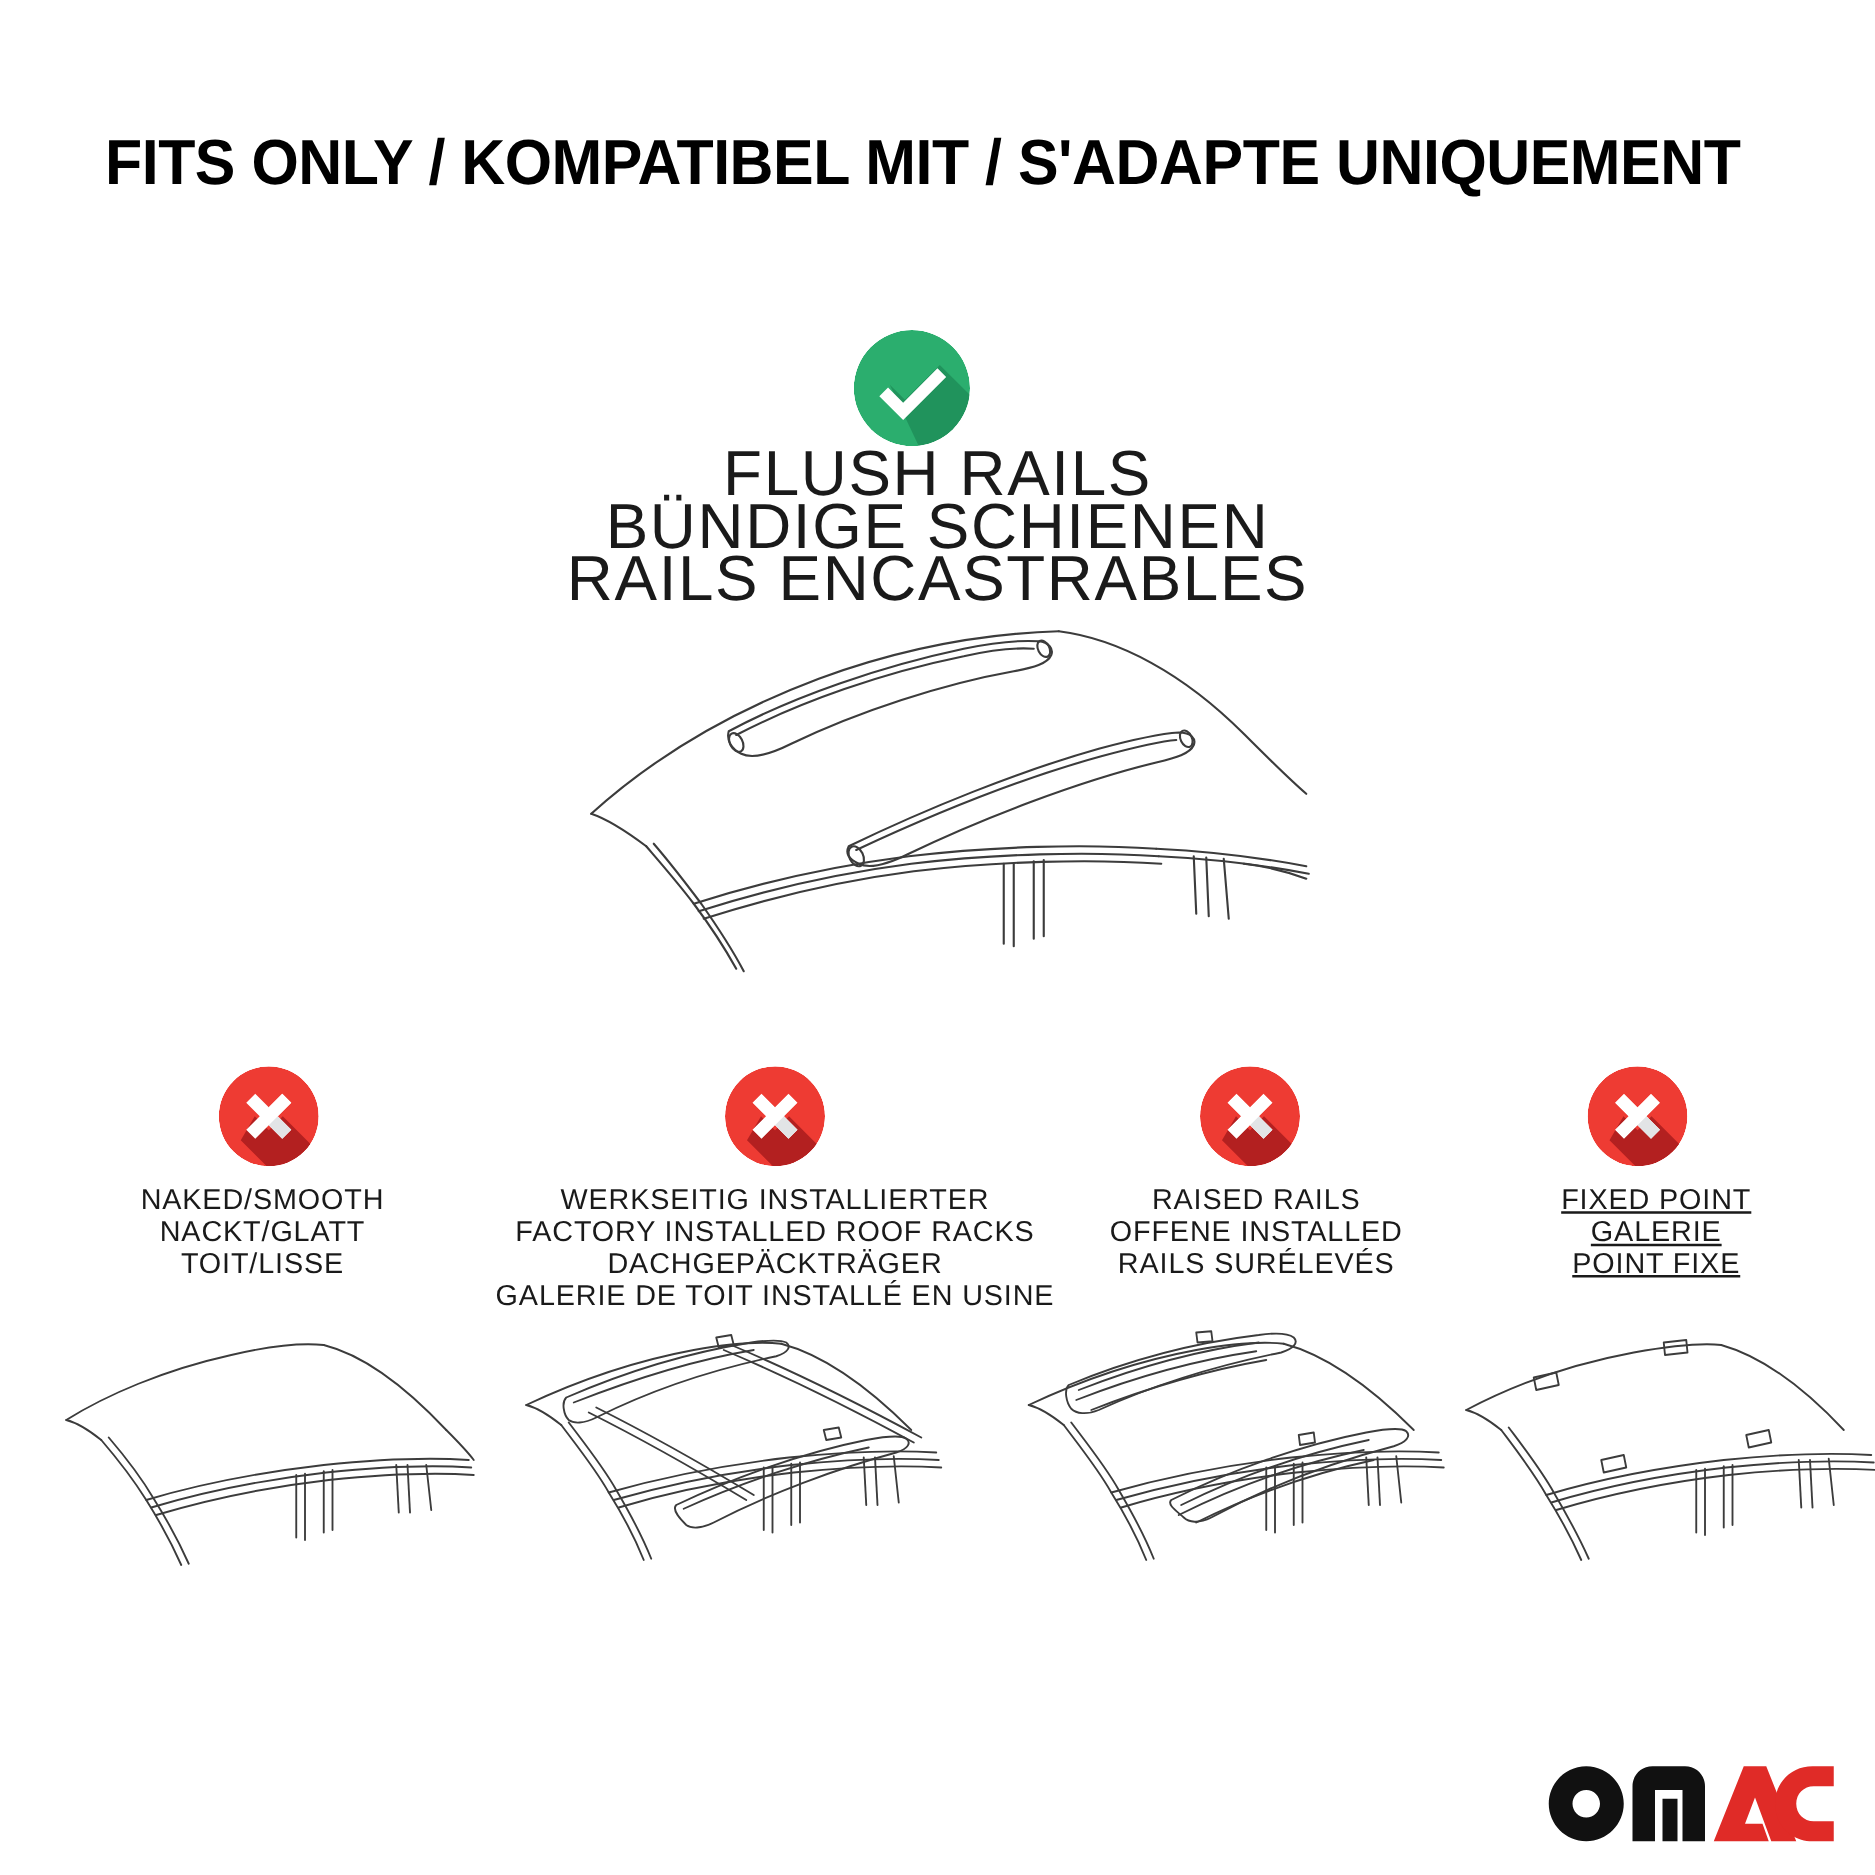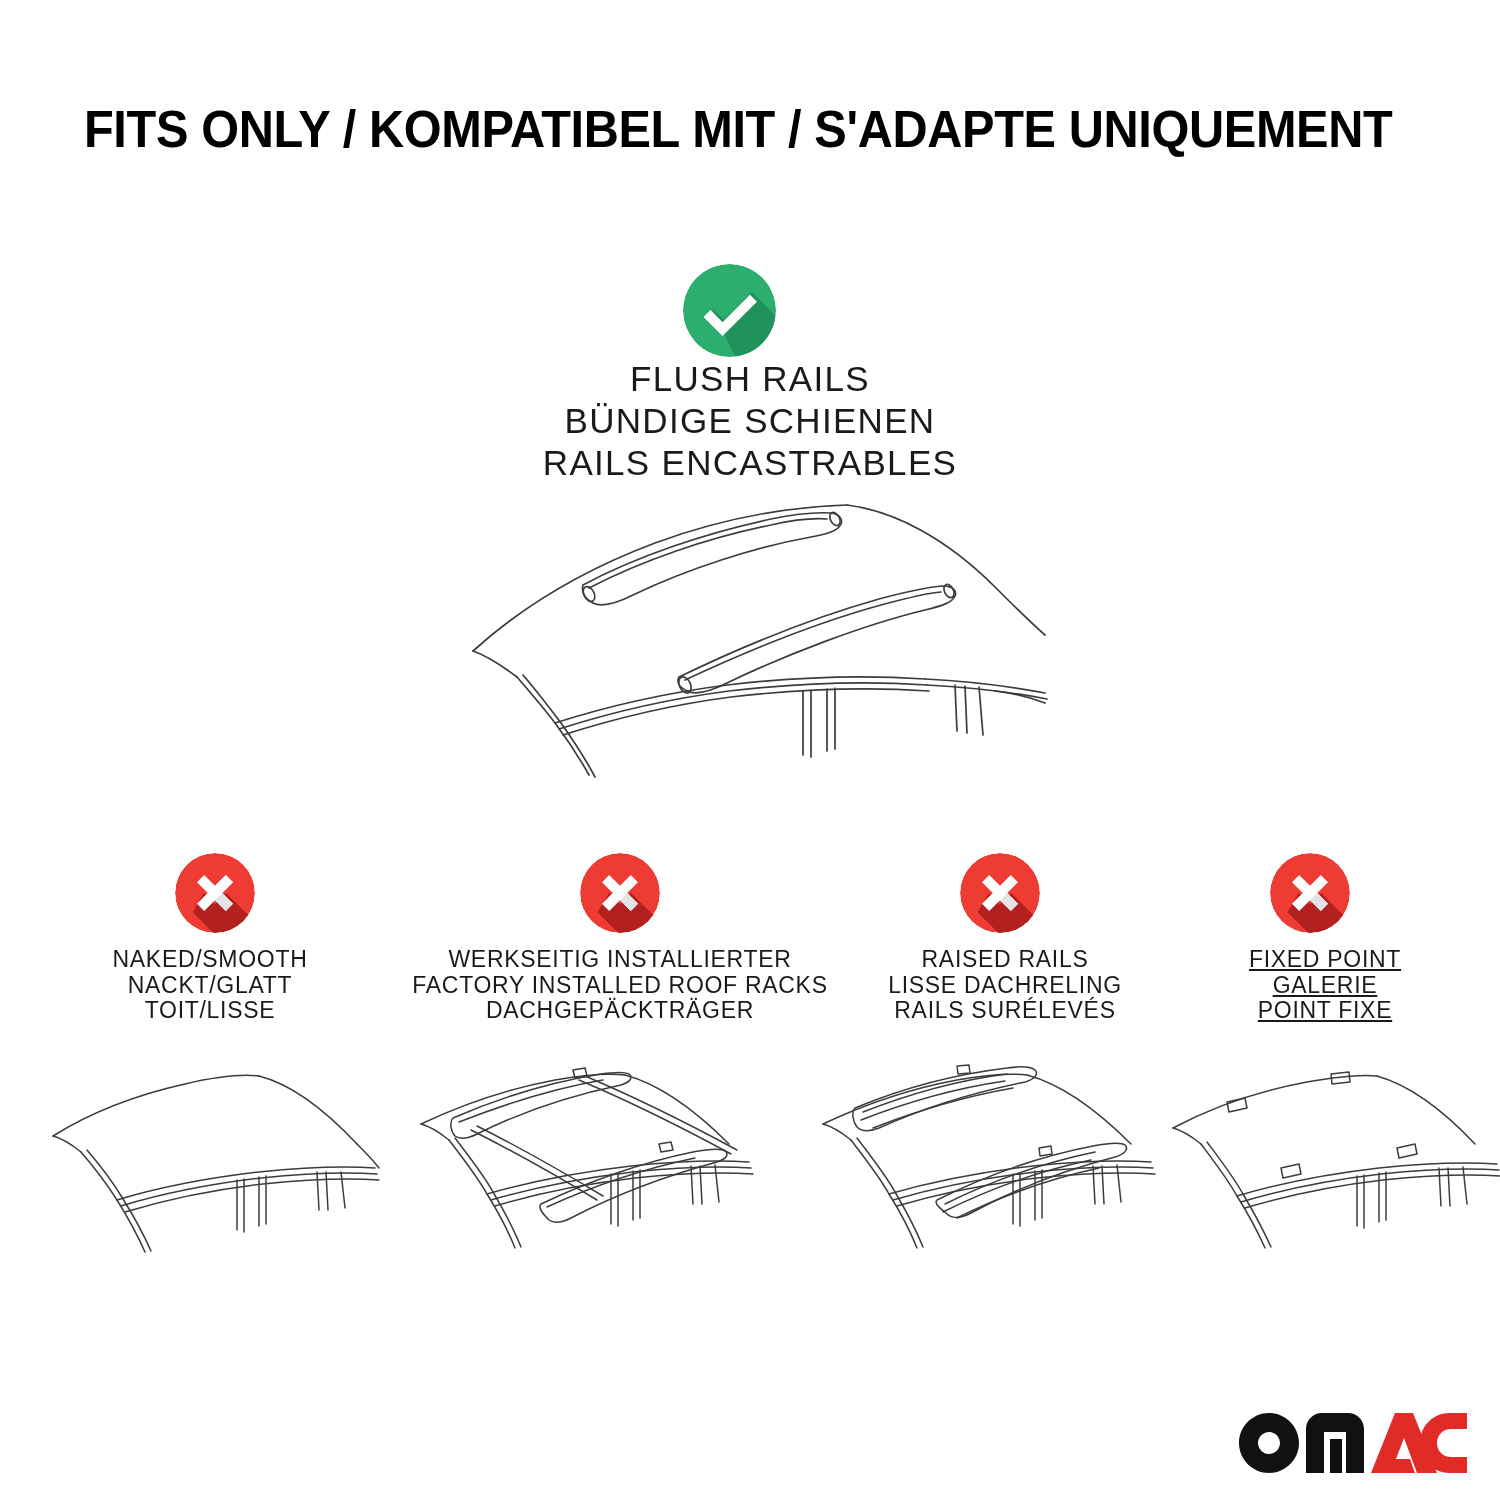--- a/index.html
+++ b/index.html
@@ -62,21 +62,21 @@
     top: 264px;
     width: 93px;
     height: 93px;
   }
   .hero-caption {
     position: absolute;
     left: 250px;
     top: 358px;
     width: 1000px;
     text-align: center;
-    font-size: 35px;
+    font-size: 51px;
     line-height: 42px;
     font-weight: 300;
     letter-spacing: 1.3px;
     color: #1a1a1a;
   }
   .hero-art {
     position: absolute;
     left: 455px;
     top: 495px;
     width: 600px;
@@ -290,20 +290,21 @@
           <path d="M36 50 L50 64 L64 50 L100 86 L100 100 L48 100 L22 74 Z" fill="#B32020"></path>
           <path d="M36.5 27.5 L50 41 L63.5 27.5 L72.5 36.5 L59 50 L72.5 63.5 L63.5 72.5 L50 59 L36.5 72.5 L27.5 63.5 L41 50 L27.5 36.5 Z" fill="#FFFFFF"></path>
           <path d="M50 59 L59 50 L72.5 63.5 L63.5 72.5 Z" fill="#E2E4E6"></path>
         </g>
       </svg>
     </div>
     <div class="col-caption">
       <div>WERKSEITIG INSTALLIERTER</div>
       <div>FACTORY INSTALLED ROOF RACKS</div>
       <div>DACHGEPÄCKTRÄGER</div>
+      <div>GALERIE DE TOIT INSTALLÉ EN USINE</div>
     </div>
     <div class="col-art art">
       <svg viewBox="0 0 355 230" aria-hidden="true">
         <g fill="none" stroke="#3C3C3C" stroke-width="1.5" stroke-linecap="round" stroke-linejoin="round">
 
           <path d="M6 66 C40 50 86 32 140 22 C168 17 192 15 210 17"></path>
           <path d="M210 17 C244 26 280 52 314 86"></path>
           <path d="M6 66 C14 68 24 74 34 82"></path>
           <path d="M34 82 C46 98 62 118 72 136 C82 152 92 170 100 190"></path>
           <path d="M40 80 C52 96 68 116 78 134 C88 151 98 169 106 189"></path>
@@ -348,21 +349,21 @@
         <g clip-path="url(#xc3)">
           <circle cx="50" cy="50" r="50" fill="#EE3B33"></circle>
           <path d="M36 50 L50 64 L64 50 L100 86 L100 100 L48 100 L22 74 Z" fill="#B32020"></path>
           <path d="M36.5 27.5 L50 41 L63.5 27.5 L72.5 36.5 L59 50 L72.5 63.5 L63.5 72.5 L50 59 L36.5 72.5 L27.5 63.5 L41 50 L27.5 36.5 Z" fill="#FFFFFF"></path>
           <path d="M50 59 L59 50 L72.5 63.5 L63.5 72.5 Z" fill="#E2E4E6"></path>
         </g>
       </svg>
     </div>
     <div class="col-caption">
       <div>RAISED RAILS</div>
-      <div>LISSE DACHRELING</div>
+      <div>OFFENE INSTALLED</div>
       <div>RAILS SURÉLEVÉS</div>
     </div>
     <div class="col-art art">
       <svg viewBox="0 0 350 230" aria-hidden="true">
         <g fill="none" stroke="#3C3C3C" stroke-width="1.5" stroke-linecap="round" stroke-linejoin="round">
           <path d="M8 66 C42 50 88 32 142 22 C170 17 194 15 212 17"></path>
           <path d="M212 17 C246 26 282 52 316 86"></path>
           <path d="M8 66 C16 68 26 74 36 82"></path>
           <path d="M36 82 C48 98 64 118 74 136 C84 152 94 170 102 190"></path>
           <path d="M42 80 C54 96 70 116 80 134 C90 151 100 169 108 189"></path>

